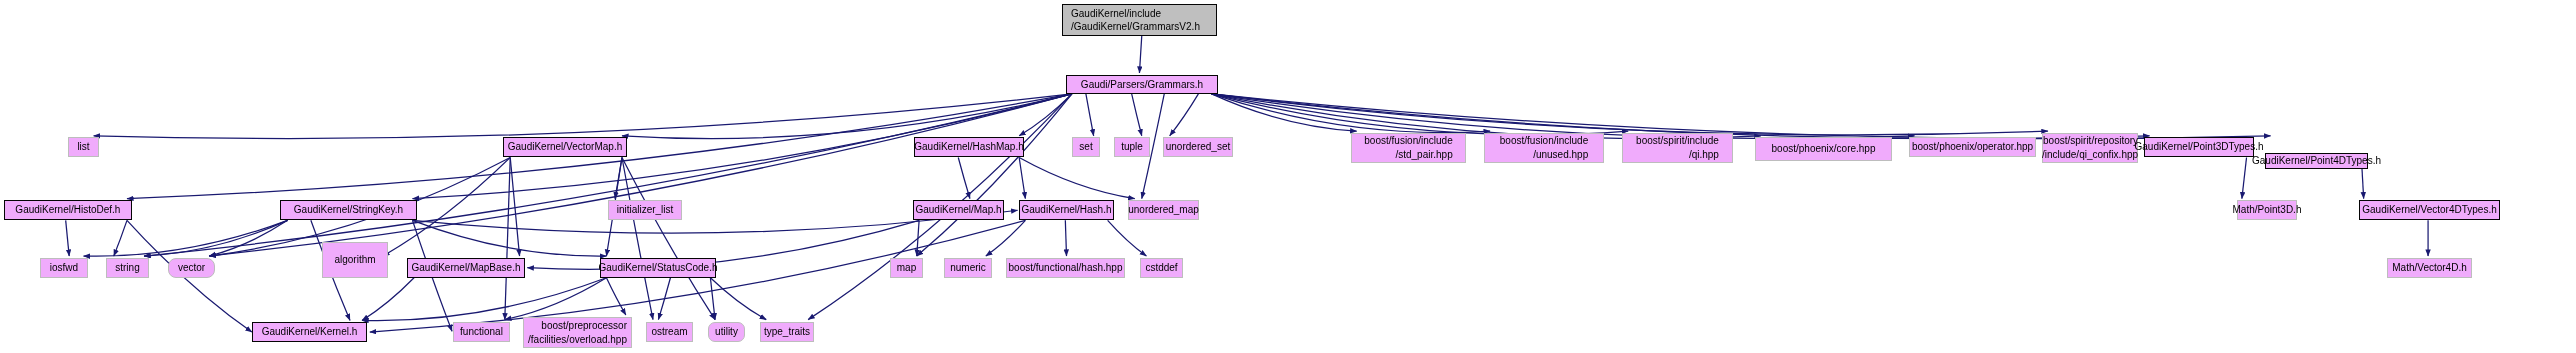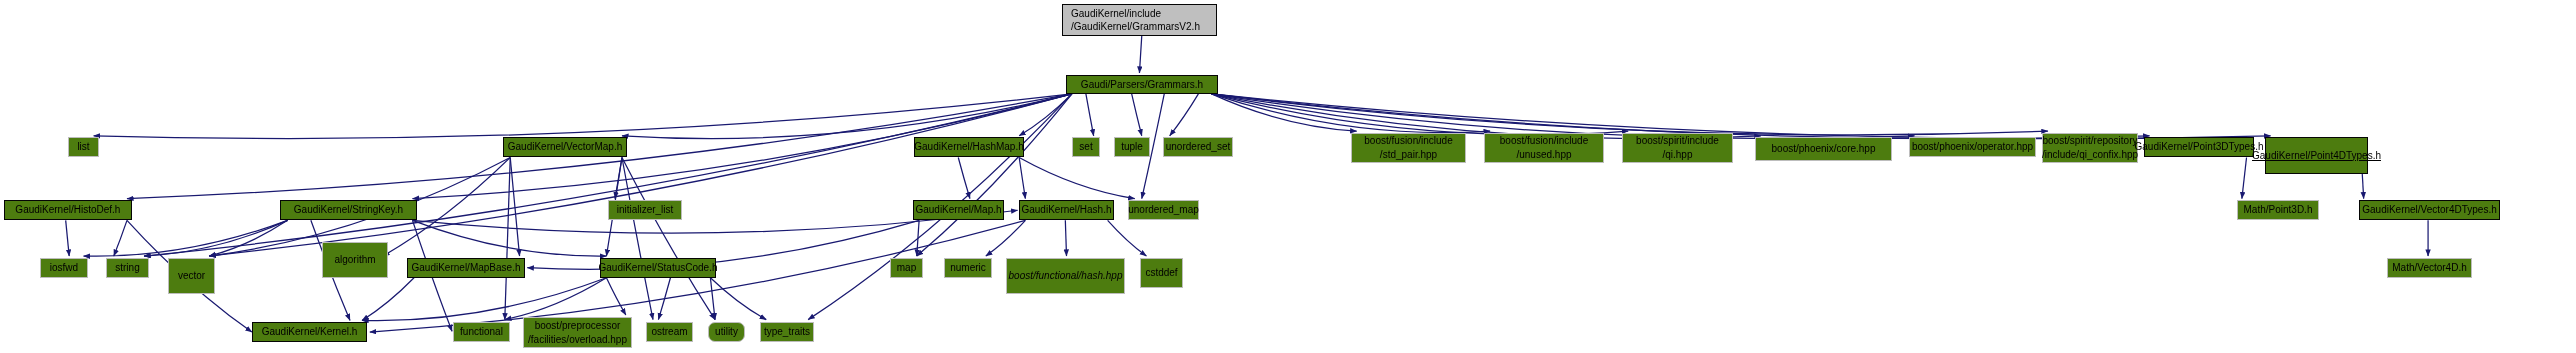--- a/index.html
+++ b/index.html
@@ -8,24 +8,24 @@
     width:2576px;height:353px;
     background:#ffffff;
     font-family:"Liberation Sans","DejaVu Sans",sans-serif;
     overflow:hidden;
   }
   .canvas svg{position:absolute;left:0;top:0;width:100%;height:100%;}
   .node{
     position:absolute;
     box-sizing:border-box;
     display:flex;align-items:center;justify-content:center;
-    text-align:center;
+    text-align:right;
     white-space:pre-line;
     font-size:10px;line-height:1.34;color:#000;
-    background:#4d7c0f;
+    background:#f0abfc;
     border:0.8px solid #bdbdbd;
     padding:0 3.1px;
   }
   .node.internal{border:1.6px solid #050505;}
   .node.root{border:1.6px solid #050505;background:#bfbfbf;text-align:left;justify-content:flex-start;}
   .edge{fill:none;stroke:#191970;stroke-width:1.6px;}
 </style>
 </head>
 <body>
 
@@ -112,39 +112,39 @@
 /std_pair.hpp</div>
       <div class="node external" style="left: 1484px; top: 133px; width: 120px; height: 29.5px;">boost/fusion/include
 /unused.hpp</div>
       <div class="node external" style="left: 1622px; top: 133px; width: 111px; height: 29.5px;">boost/spirit/include
 /qi.hpp</div>
       <div class="node external" style="left: 1755px; top: 137px; width: 137px; height: 24px;">boost/phoenix/core.hpp</div>
       <div class="node external" style="left: 1909px; top: 137px; width: 127px; height: 20px;">boost/phoenix/operator.hpp</div>
       <div class="node external" style="left: 2042px; top: 133px; width: 96px; height: 29.5px;">boost/spirit/repository
 /include/qi_confix.hpp</div>
       <div class="node internal" style="left: 2144px; top: 137px; width: 110px; height: 20px;">GaudiKernel/Point3DTypes.h</div>
-      <div class="node internal" style="left: 2265px; top: 137px; width: 103px; height: 37px; text-decoration: underline;">GaudiKernel/Point4DTypes.h</div>
+      <div class="node internal" style="left: 2265px; top: 153px; width: 103px; height: 16px;">GaudiKernel/Point4DTypes.h</div>
       <div class="node internal" style="left: 3.9px; top: 200px; width: 128px; height: 20px;">GaudiKernel/HistoDef.h</div>
       <div class="node internal" style="left: 280px; top: 200px; width: 137px; height: 20px;">GaudiKernel/StringKey.h</div>
       <div class="node external" style="left: 608px; top: 200px; width: 74px; height: 20px;">initializer_list</div>
       <div class="node internal" style="left: 913px; top: 200px; width: 91px; height: 20px;">GaudiKernel/Map.h</div>
       <div class="node internal" style="left: 1019px; top: 200px; width: 95px; height: 20px;">GaudiKernel/Hash.h</div>
       <div class="node external" style="left: 1128px; top: 200px; width: 71px; height: 20px;">unordered_map</div>
-      <div class="node external" style="left: 2237px; top: 200px; width: 82px; height: 20px;">Math/Point3D.h</div>
+      <div class="node external" style="left: 2237px; top: 200px; width: 60px; height: 20px;">Math/Point3D.h</div>
       <div class="node internal" style="left: 2359px; top: 200px; width: 141px; height: 20px;">GaudiKernel/Vector4DTypes.h</div>
       <div class="node external" style="left: 40px; top: 258px; width: 48px; height: 20px;">iosfwd</div>
       <div class="node external" style="left: 106px; top: 258px; width: 43px; height: 20px;">string</div>
-      <div class="node external" style="left: 168px; top: 258px; width: 47px; height: 36px;">vector</div>
+      <div class="node external" style="left: 168px; top: 258px; width: 47px; height: 20px; border-radius: 8px;">vector</div>
       <div class="node external" style="left: 322px; top: 242px; width: 66px; height: 36px;">algorithm</div>
       <div class="node internal" style="left: 407px; top: 258px; width: 118px; height: 20px;">GaudiKernel/MapBase.h</div>
       <div class="node internal" style="left: 600px; top: 258px; width: 116px; height: 20px;">GaudiKernel/StatusCode.h</div>
       <div class="node external" style="left: 890px; top: 258px; width: 33px; height: 20px;">map</div>
       <div class="node external" style="left: 944px; top: 258px; width: 48px; height: 20px;">numeric</div>
-      <div class="node external" style="left: 1006px; top: 258px; width: 119px; height: 36px; font-style: italic;">boost/functional/hash.hpp</div>
-      <div class="node external" style="left: 1140px; top: 258px; width: 43px; height: 30px;">cstddef</div>
+      <div class="node external" style="left: 1006px; top: 258px; width: 119px; height: 20px;">boost/functional/hash.hpp</div>
+      <div class="node external" style="left: 1140px; top: 258px; width: 43px; height: 20px;">cstddef</div>
       <div class="node external" style="left: 2387px; top: 258px; width: 85px; height: 20px;">Math/Vector4D.h</div>
       <div class="node internal" style="left: 252px; top: 322px; width: 115px; height: 20px;">GaudiKernel/Kernel.h</div>
       <div class="node external" style="left: 453px; top: 322px; width: 57px; height: 20px;">functional</div>
       <div class="node external" style="left: 523px; top: 317px; width: 109px; height: 31px;">boost/preprocessor
 /facilities/overload.hpp</div>
       <div class="node external" style="left: 646px; top: 322px; width: 47px; height: 20px;">ostream</div>
       <div class="node external" style="left: 708px; top: 322px; width: 37px; height: 20px; border-radius: 7px;">utility</div>
       <div class="node external" style="left: 760px; top: 322px; width: 54px; height: 20px;">type_traits</div>
     </div>
 </div>

